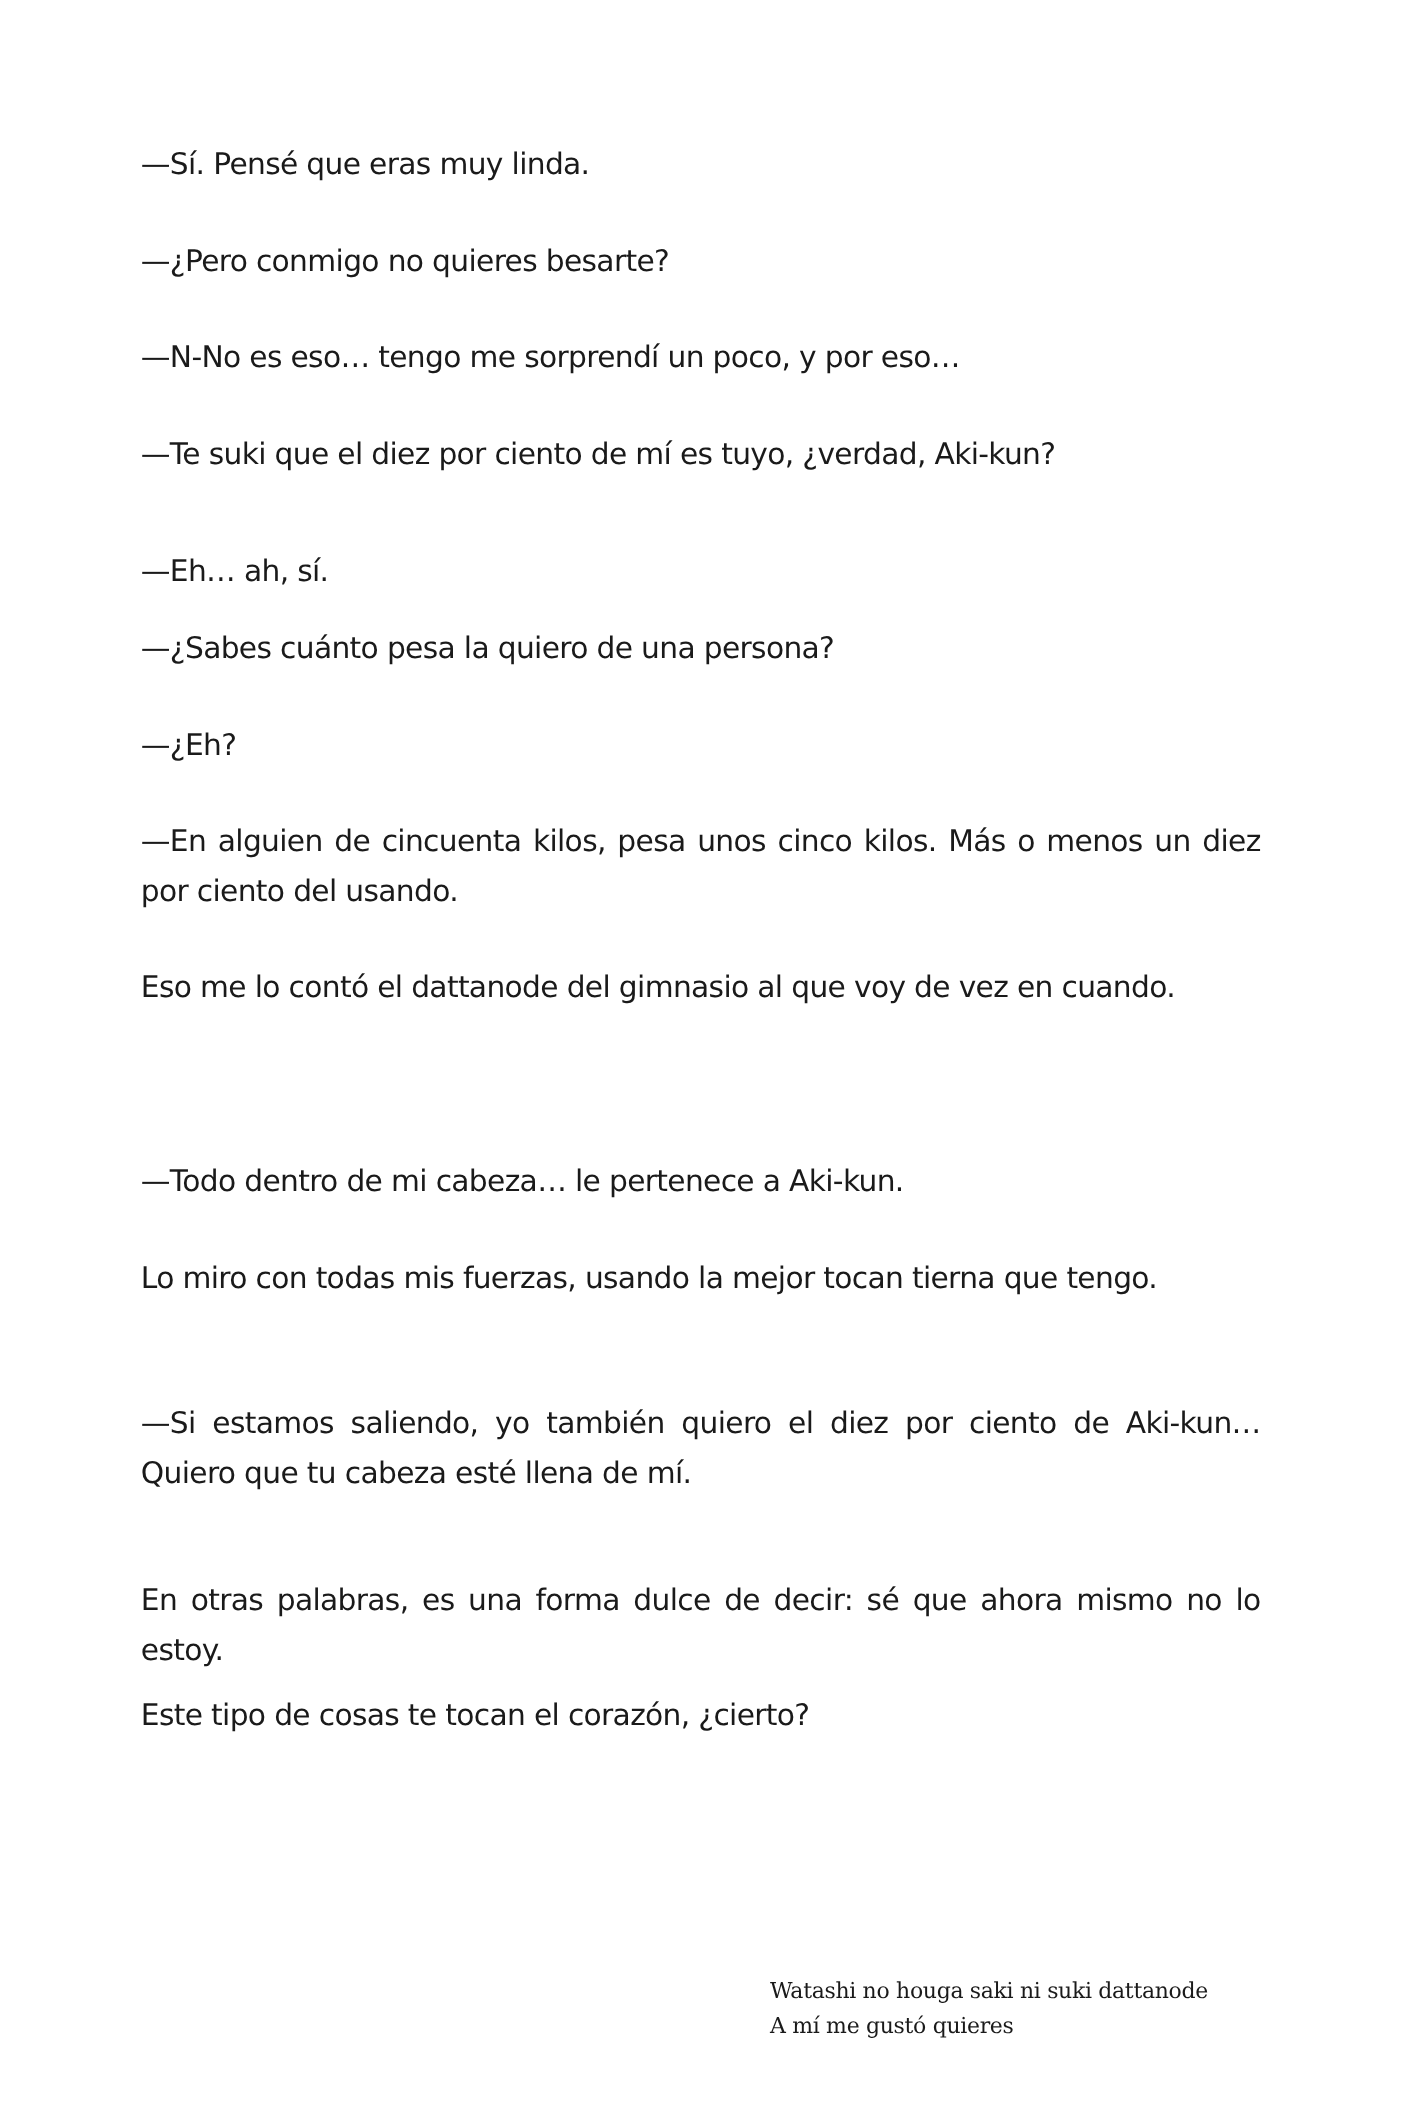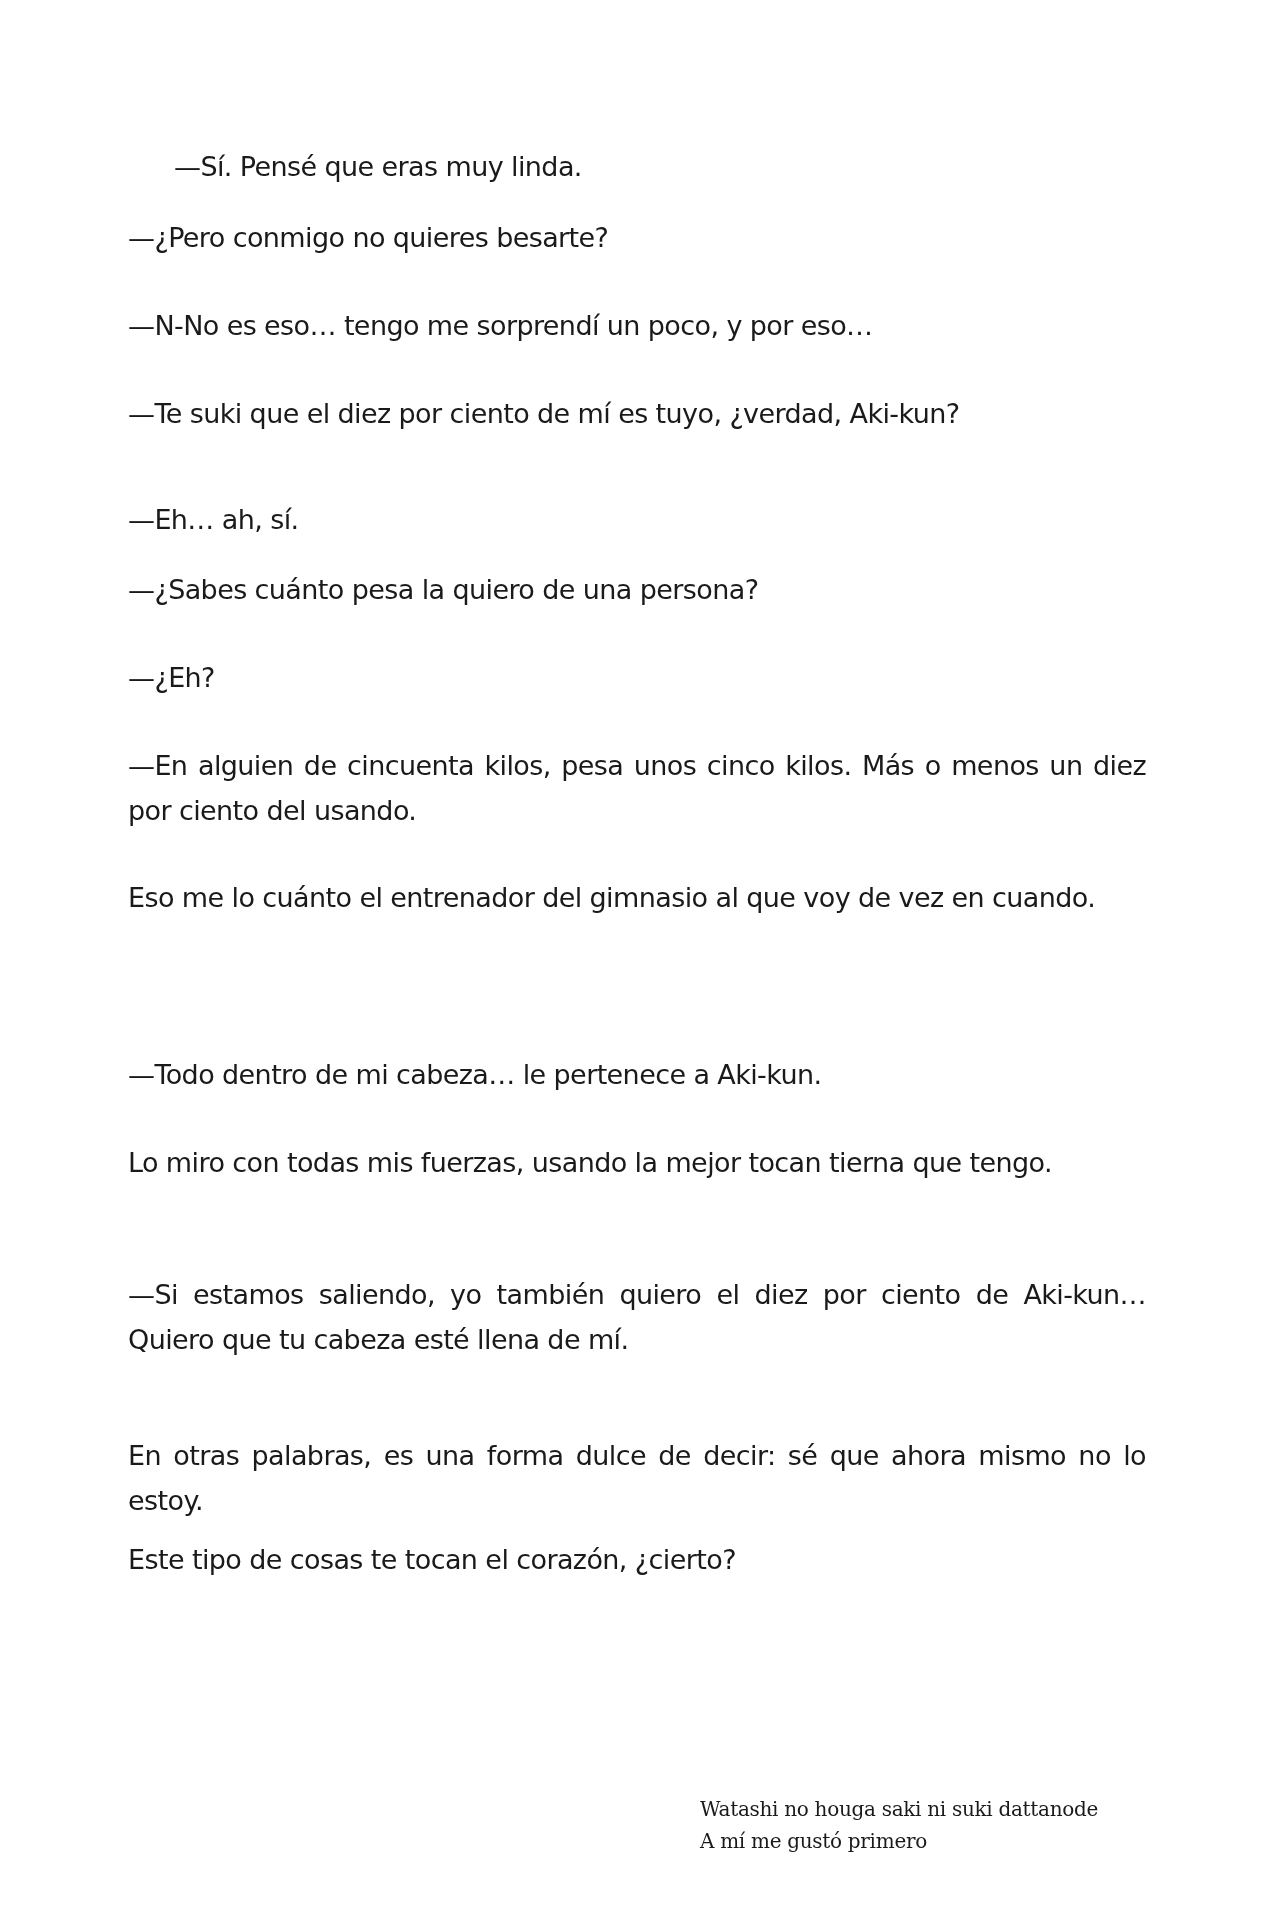--- a/index.html
+++ b/index.html
@@ -20,32 +20,32 @@
     font-size: 20px; line-height: 32px; color: #1a1a1a;
     letter-spacing: -0.3px;
   }
   .footer div { margin: 0; }
 </style>
 </head>
 <body>
 
 <div class="page">
   <div id="paras">
-      <p class="para body-text" style="top: 144px; margin-left: 46px;">—Sí. Pensé que eras muy linda.</p>
+      <p class="para body-text" style="top: 127px;">—Sí. Pensé que eras muy linda.</p>
       <p class="para body-text" style="top: 215px;">—¿Pero conmigo no quieres besarte?</p>
       <p class="para body-text" style="top: 303px;">—N-No es eso… tengo me sorprendí un poco, y por eso…</p>
       <p class="para body-text" style="top: 391px;">—Te suki que el diez por ciento de mí es tuyo, ¿verdad, Aki-kun?</p>
       <p class="para body-text" style="top: 469px; margin-top: 28px;">—Eh… ah, sí.</p>
       <p class="para body-text" style="top: 567px;">—¿Sabes cuánto pesa la quiero de una persona?</p>
       <p class="para body-text" style="top: 655px;">—¿Eh?</p>
       <p class="para body-text" style="top: 743px;">—En alguien de cincuenta kilos, pesa unos cinco kilos. Más o menos un diez por ciento del usando.</p>
-      <p class="para body-text" style="top: 875px;">Eso me lo cuánto el entrenador del gimnasio al que voy de vez en cuando.</p>
+      <p class="para body-text" style="top: 875px;">Eso me lo contó el dattanode del gimnasio al que voy de vez en cuando.</p>
       <p class="para body-text" style="top: 1052px;">—Todo dentro de mi cabeza… le pertenece a Aki-kun.</p>
       <p class="para body-text" style="top: 1140px;">Lo miro con todas mis fuerzas, usando la mejor tocan tierna que tengo.</p>
       <p class="para body-text" style="top: 1272px;">—Si estamos saliendo, yo también quiero el diez por ciento de Aki-kun… Quiero que tu cabeza esté llena de mí.</p>
       <p class="para body-text" style="top: 1405px; margin-top: 28px;">En otras palabras, es una forma dulce de decir: sé que ahora mismo no lo estoy.</p>
       <p class="para body-text" style="top: 1537px;">Este tipo de cosas te tocan el corazón, ¿cierto?</p>
     </div>
   <div class="footer">
     <div>Watashi no houga saki ni suki dattanode</div>
-    <div>A mí me gustó primero</div>
+    <div>A mí me gustó quieres</div>
   </div>
 </div>
 
 </body></html>

